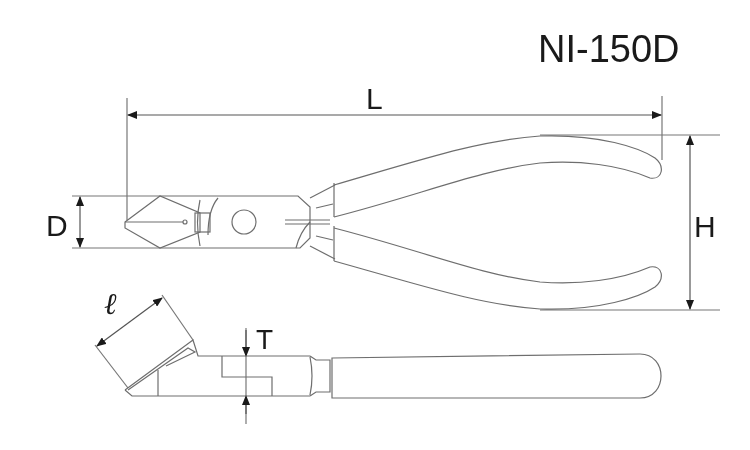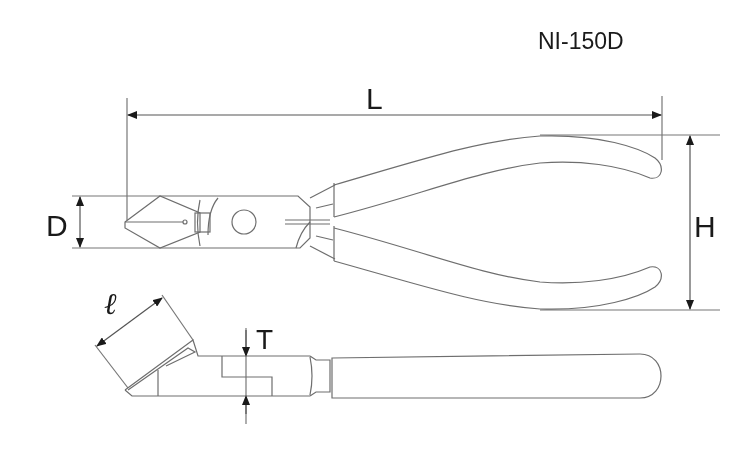--- a/index.html
+++ b/index.html
@@ -1,19 +1,19 @@
 <!DOCTYPE html>
 <html><head>
 <meta charset="utf-8">
 <style>
   html, body { margin:0; padding:0; background:#ffffff; }
   body { width:750px; height:450px; position:relative; overflow:hidden; font-family:"Liberation Sans", sans-serif; }
   svg { position:absolute; left:0; top:0; }
   .lbl { position:absolute; color:#1a1a1a; line-height:1; }
-  #model { left:538px; top:30px; font-size:23px; letter-spacing:0px; }
+  #model { left:538px; top:30px; font-size:38px; letter-spacing:0px; }
   #L { left:366px; top:84px; font-size:30px; }
   #D { left:46px; top:211px; font-size:30px; }
   #H { left:694px; top:212px; font-size:30px; }
   #T { left:256px; top:326px; font-size:28px; }
   #ell { left:104px; top:289px; font-size:30px; font-family:"DejaVu Serif", serif; font-style:italic; }
 </style>
 </head>
 <body>
 
 <div class="lbl" id="model">NI-150D</div>

